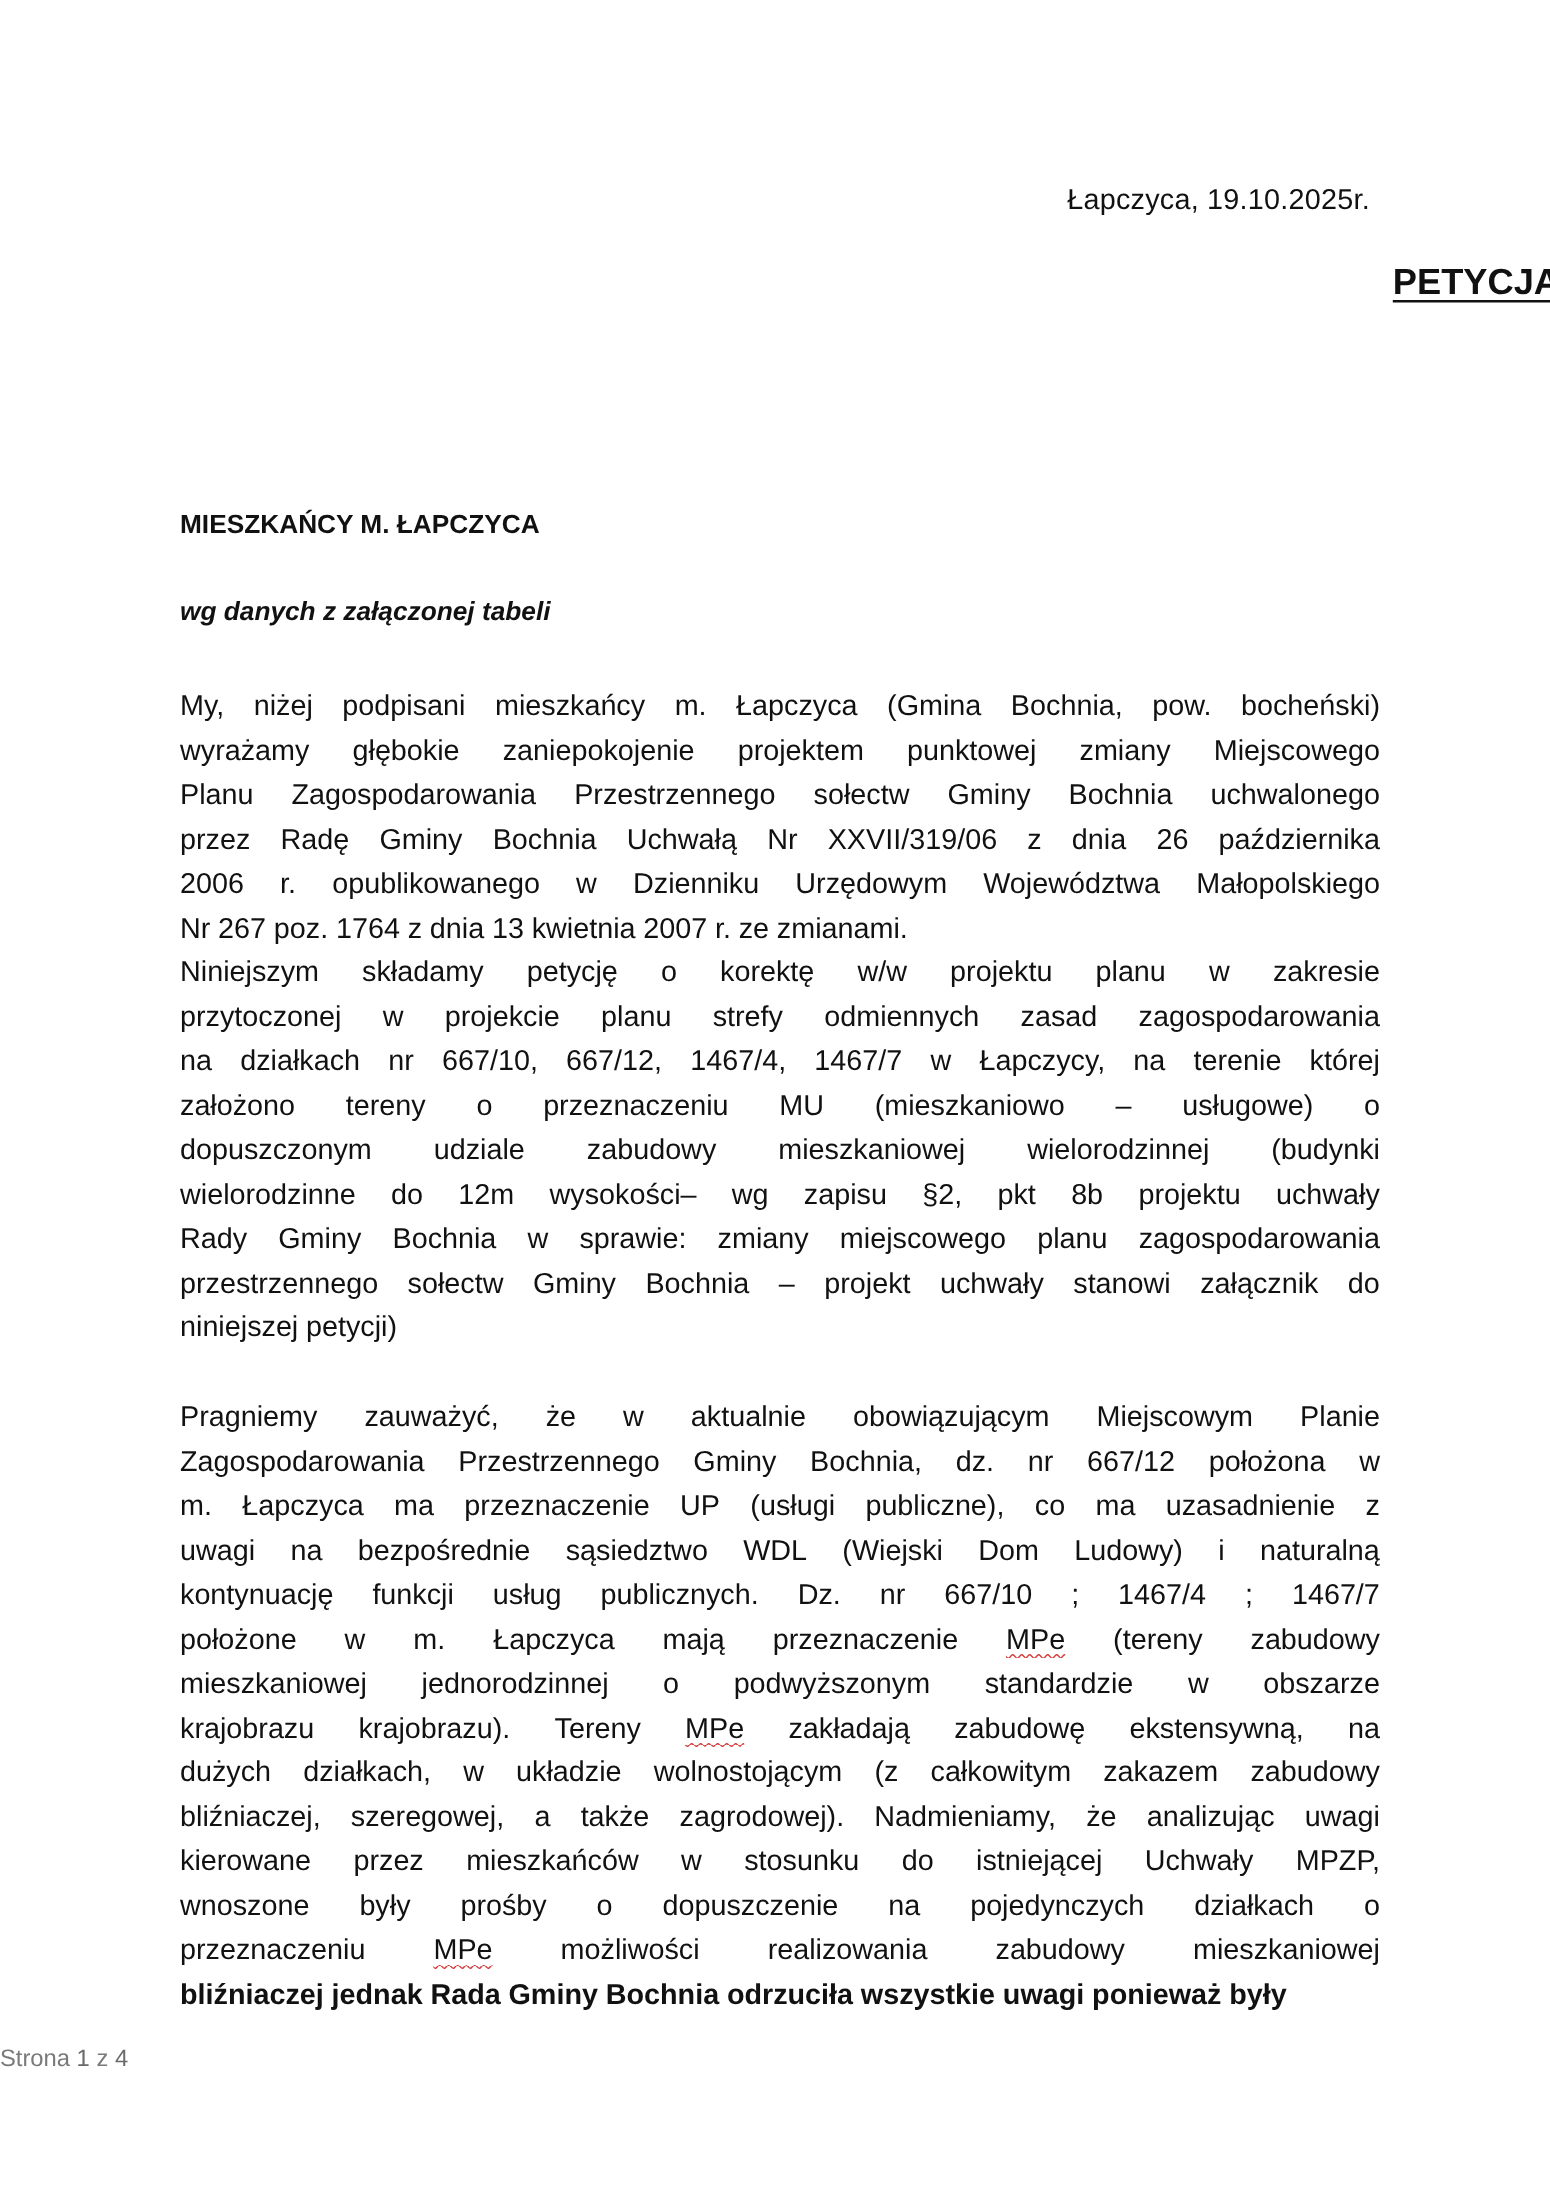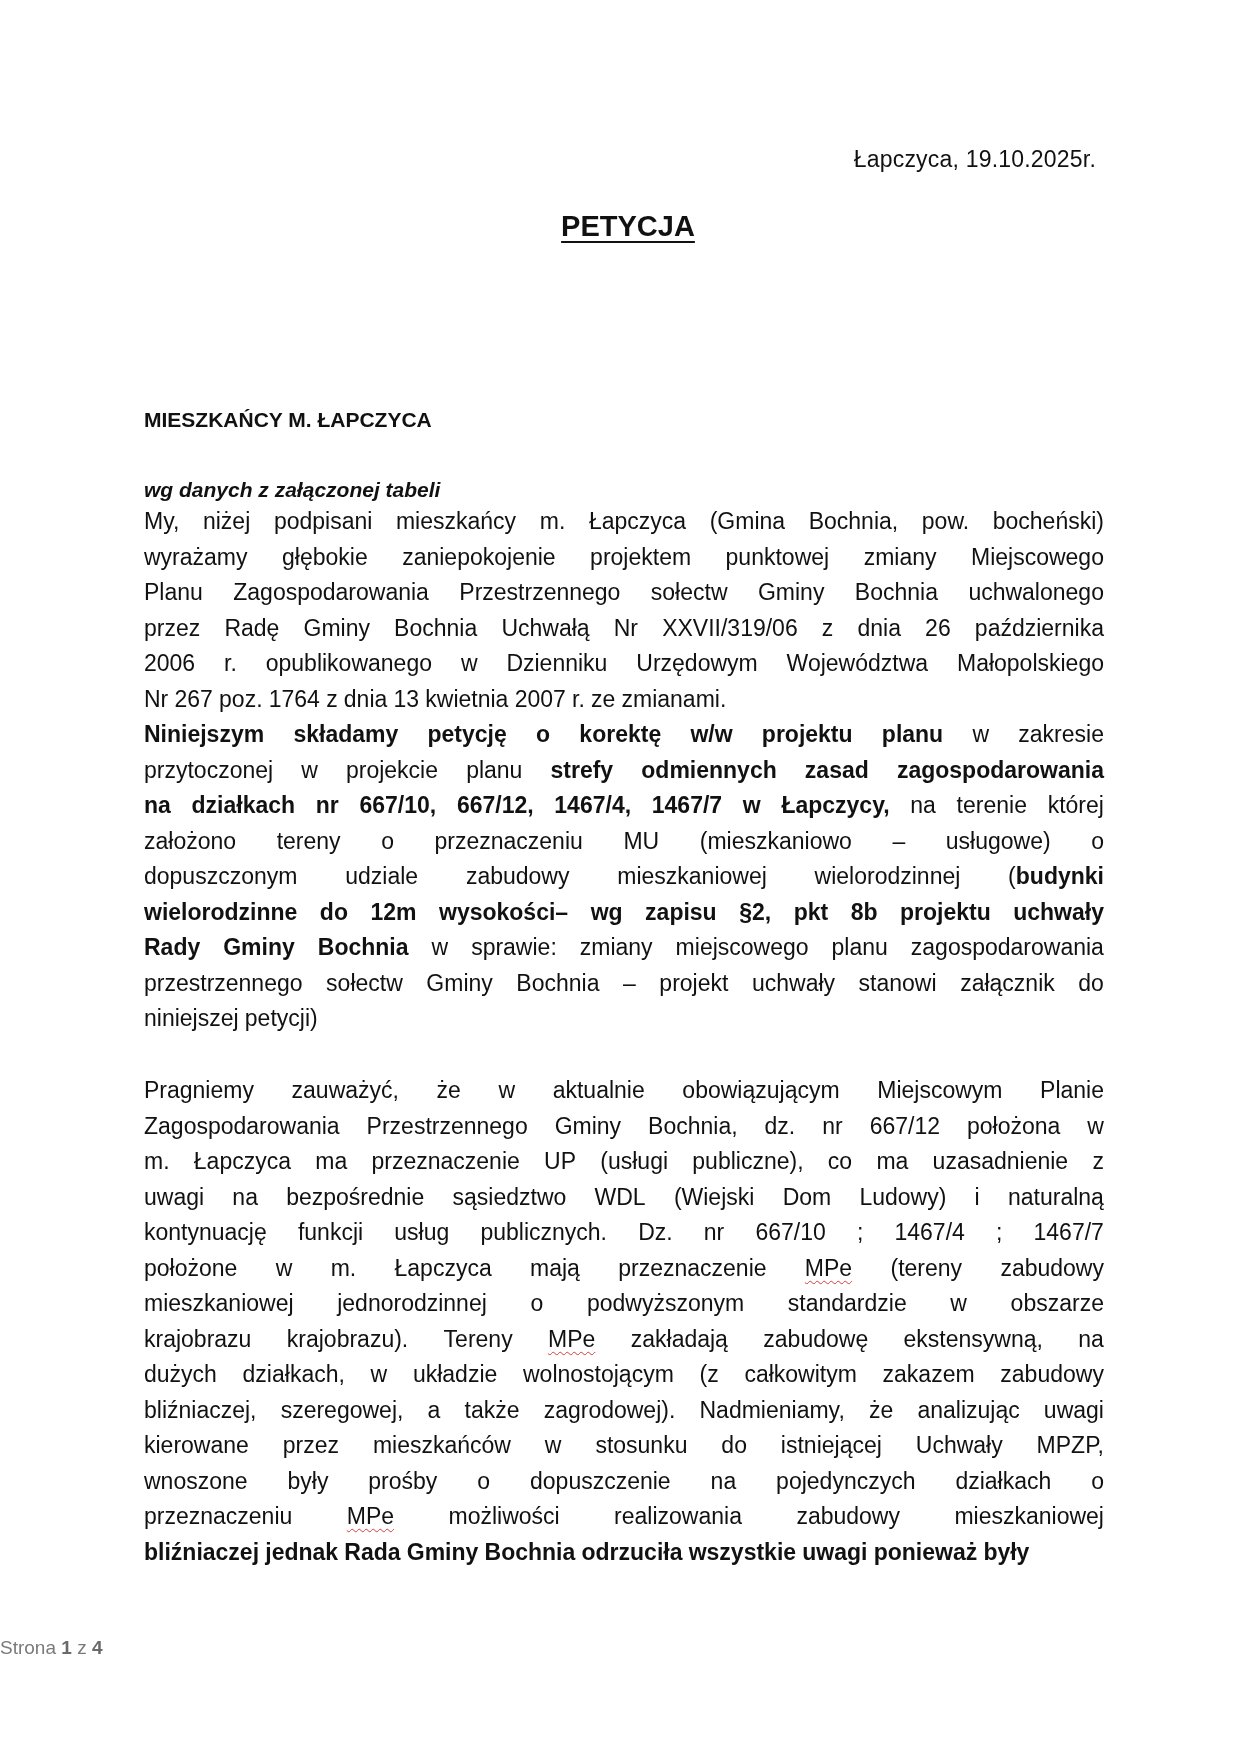--- a/index.html
+++ b/index.html
@@ -27,21 +27,21 @@
       top: 146px;
       right: 144px;
       font-size: 23px;
       letter-spacing: 0.2px;
     }
     .title {
       position: absolute;
       top: 210px;
       left: 0;
       width: 1240px;
-      text-align: center;
+      text-align: right;
       font-size: 29px;
       font-weight: bold;
     }
     .title span {
       text-decoration: underline;
       text-underline-offset: 5px;
       text-decoration-thickness: 2px;
       position: relative;
       left: 8px;
     }
@@ -66,33 +66,34 @@
       font-size: 21px;
       font-weight: bold;
       font-style: italic;
       margin-top: 16px;
     }
     .para {
       position: absolute;
       left: 144px;
       width: 960px;
       font-size: 23px;
+      margin-top: 43px;
     }
     .line {
       height: 35.5px;
       line-height: 35.5px;
       white-space: nowrap;
       display: flex;
       justify-content: space-between;
     }
     .line.last {
       justify-content: flex-start;
     }
     .line .w { white-space: pre; }
-    .b { font-weight: bold; }
+    .b { font-weight: normal; }
     .spell {
       text-decoration: underline wavy #d43c3c;
       text-decoration-thickness: 1px;
       text-underline-offset: 4px;
     }
     .footer {
       position: absolute;
       top: 1637px;
       left: 0;
       width: 1240px;

